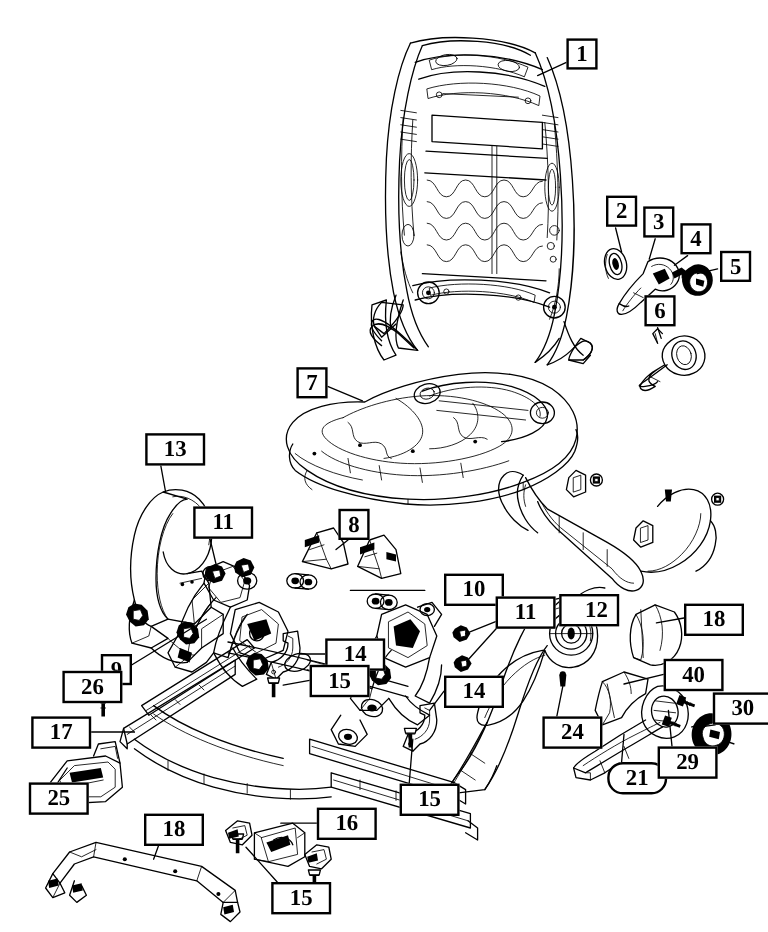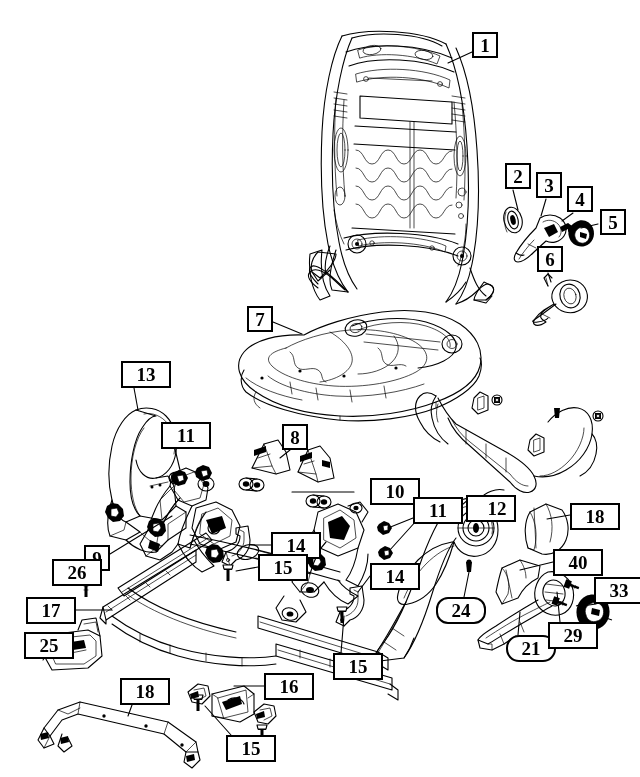--- a/index.html
+++ b/index.html
@@ -721,26 +721,26 @@
       <div class="callout w2" style="left: 553px; top: 549px;">
         <span>40</span>
       </div>
       <div class="callout w2" style="left: 506px; top: 635px; border-radius: 13px;">
         <span>21</span>
       </div>
       <div class="callout w2" style="left: 548px; top: 622px;">
         <span>29</span>
       </div>
       <div class="callout w2" style="left: 594px; top: 577px;">
-        <span>33</span>
-      </div>
-      <div class="callout w2" style="left: 436px; top: 597px; border-radius: 12px;">
+        <span>30</span>
+      </div>
+      <div class="callout w2" style="left: 452px; top: 597px;">
         <span>24</span>
       </div>
-      <div class="callout w2" style="left: 24px; top: 632px;">
+      <div class="callout w2" style="left: 24px; top: 652px;">
         <span>25</span>
       </div>
       <div class="callout w2" style="left: 52px; top: 559px;">
         <span>26</span>
       </div>
     </div>
 
 </div>
 
 </body></html>

